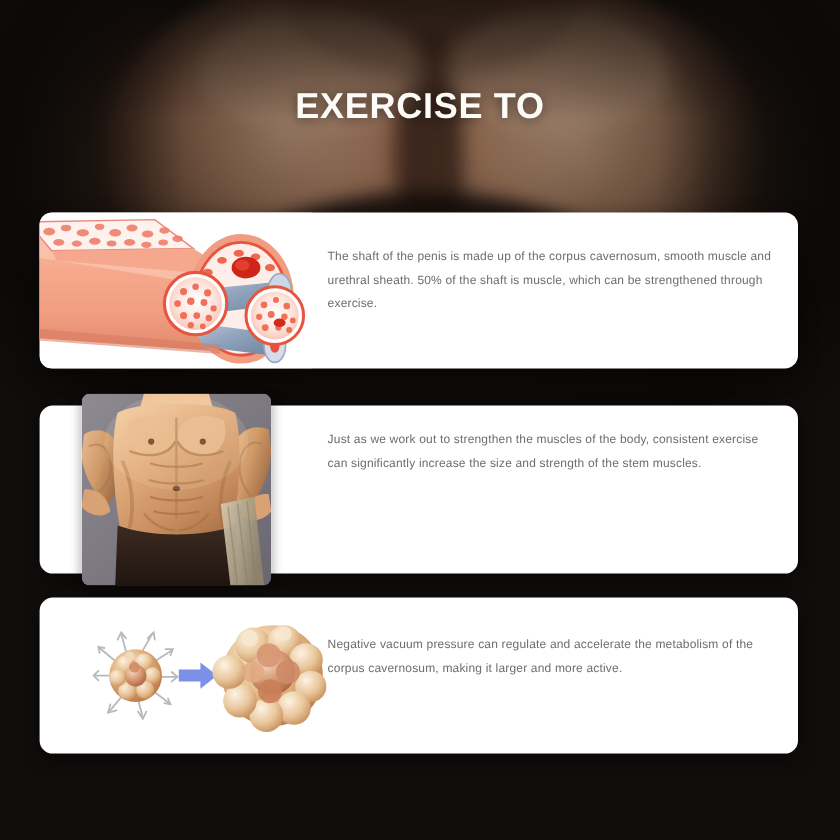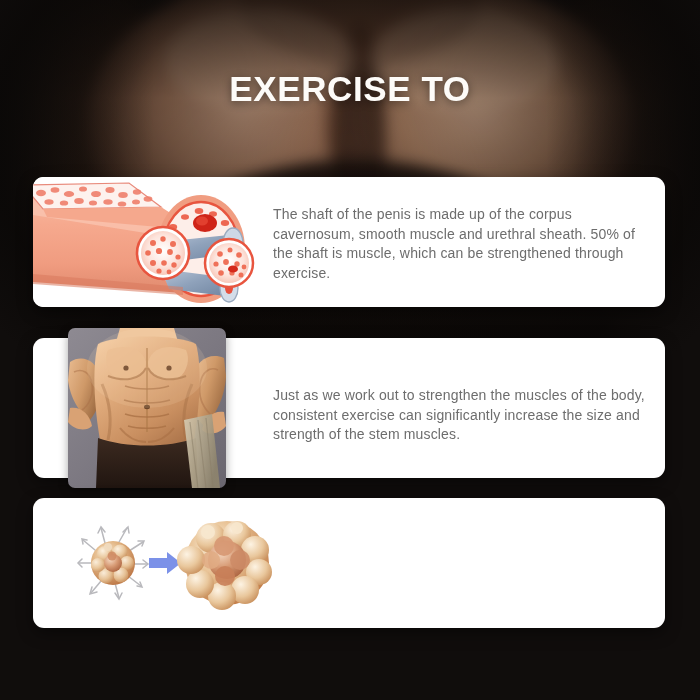--- a/index.html
+++ b/index.html
@@ -48,21 +48,21 @@
 
   
   .title {
     position: absolute;
     left: 0;
     top: 72px;
     width: 700px;
     text-align: center;
     color: #fdfbf8;
     font-weight: bold;
-    font-size: 35px;
+    font-size: 30px;
     line-height: 34px;
     letter-spacing: 0.6px;
     text-shadow: 0 2px 9px rgba(0,0,0,0.45);
   }
   .title .l2 { display: block; }
 
   
   .card {
     position: absolute;
     left: 33px;
@@ -75,32 +75,32 @@
   #card-2 { top: 338px; height: 140px; }
   #card-3 { top: 498px; height: 130px; }
 
   .card-media {
     position: absolute;
     overflow: visible;
   }
   .card-text {
     position: absolute;
     color: #6d6d6d;
-    font-size: 14px;
+    font-size: 10px;
     line-height: 19.5px;
     letter-spacing: 0.15px;
   }
 
   
   #card-1 .card-media { left: 0px; top: 0px; width: 235px; height: 130px; }
   #card-1 .card-text  { left: 240px; top: 28px; width: 378px; }
 
   
   #card-2 .card-media { left: 35px; top: -10px; width: 158px; height: 160px; }
-  #card-2 .card-text  { left: 240px; top: 48px; width: 378px; }
+  #card-2 .card-text  { left: 240px; top: 19px; width: 378px; }
 
   
   #card-3 .card-media { left: 8px; top: 4px; width: 232px; height: 122px; }
   #card-3 .card-text  { left: 240px; top: 30px; width: 378px; }
 
   .media-svg { display: block; width: 100%; height: 100%; }
 
   .photo-frame {
     position: absolute;
     inset: 0;
@@ -453,15 +453,16 @@
           <circle cx="186" cy="58" r="19" fill="url(#lobeB)"></circle>
           <circle cx="183" cy="44" r="10" fill="#d79873" opacity="0.92"></circle>
           <circle cx="199" cy="58" r="10" fill="#cd8b66" opacity="0.88"></circle>
           <circle cx="184" cy="74" r="10" fill="#c98059" opacity="0.9"></circle>
           <circle cx="170" cy="58" r="9" fill="#e0ab84" opacity="0.85"></circle>
           <circle cx="167" cy="30" r="7" fill="#f7e7cd" opacity="0.95"></circle>
           <circle cx="196" cy="26" r="6" fill="#f7e7cd" opacity="0.9"></circle>
         </g>
       </svg>
     </div>
+    <div class="card-text">Negative vacuum pressure can regulate and accelerate the metabolism of the corpus cavernosum, making it larger and more active.</div>
   </div>
 
 </div>
 
 </body></html>

